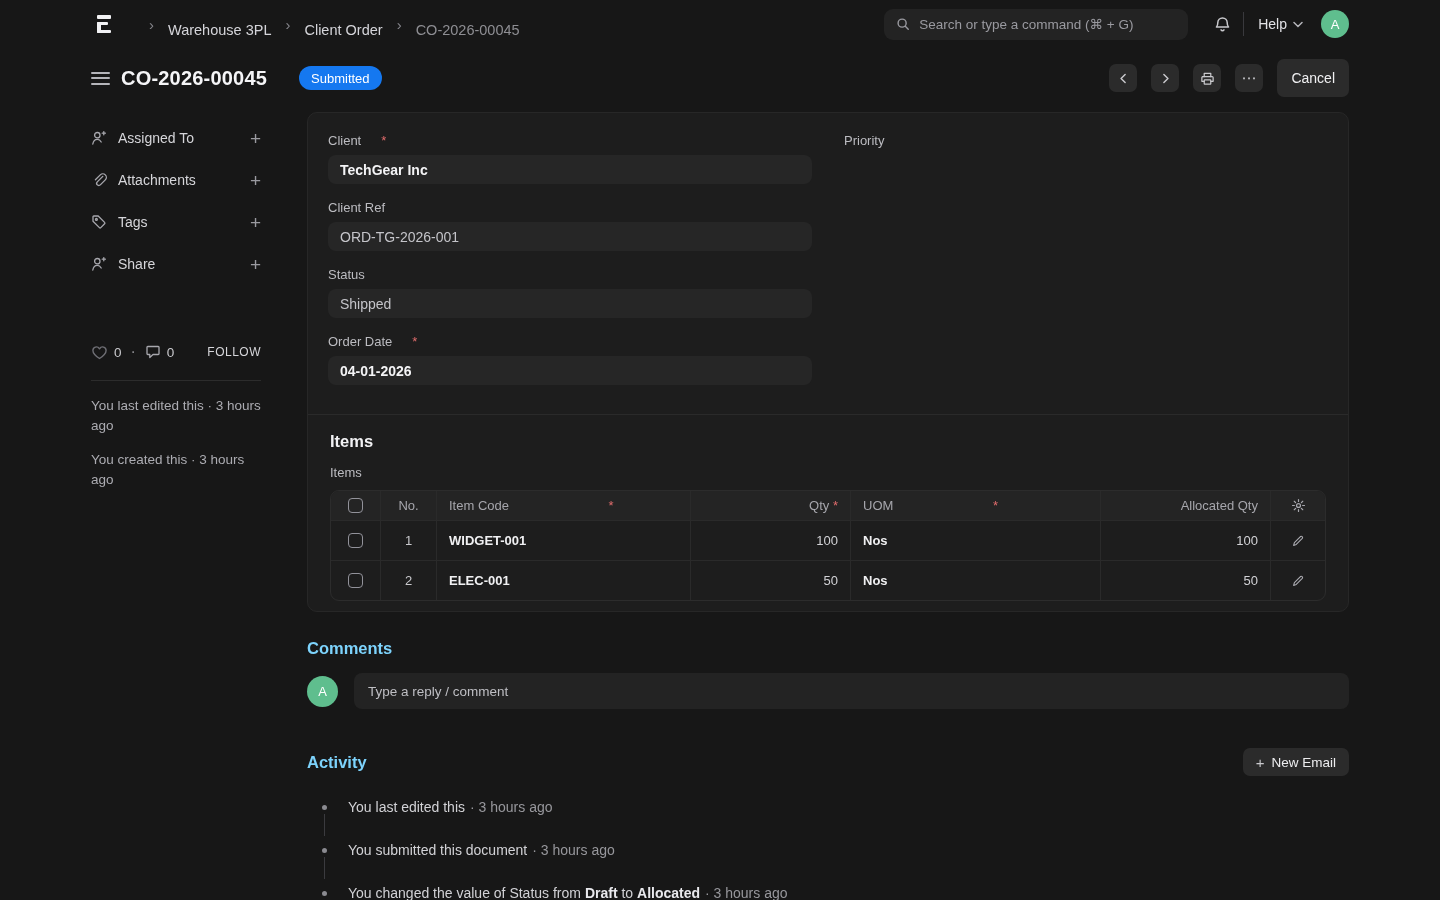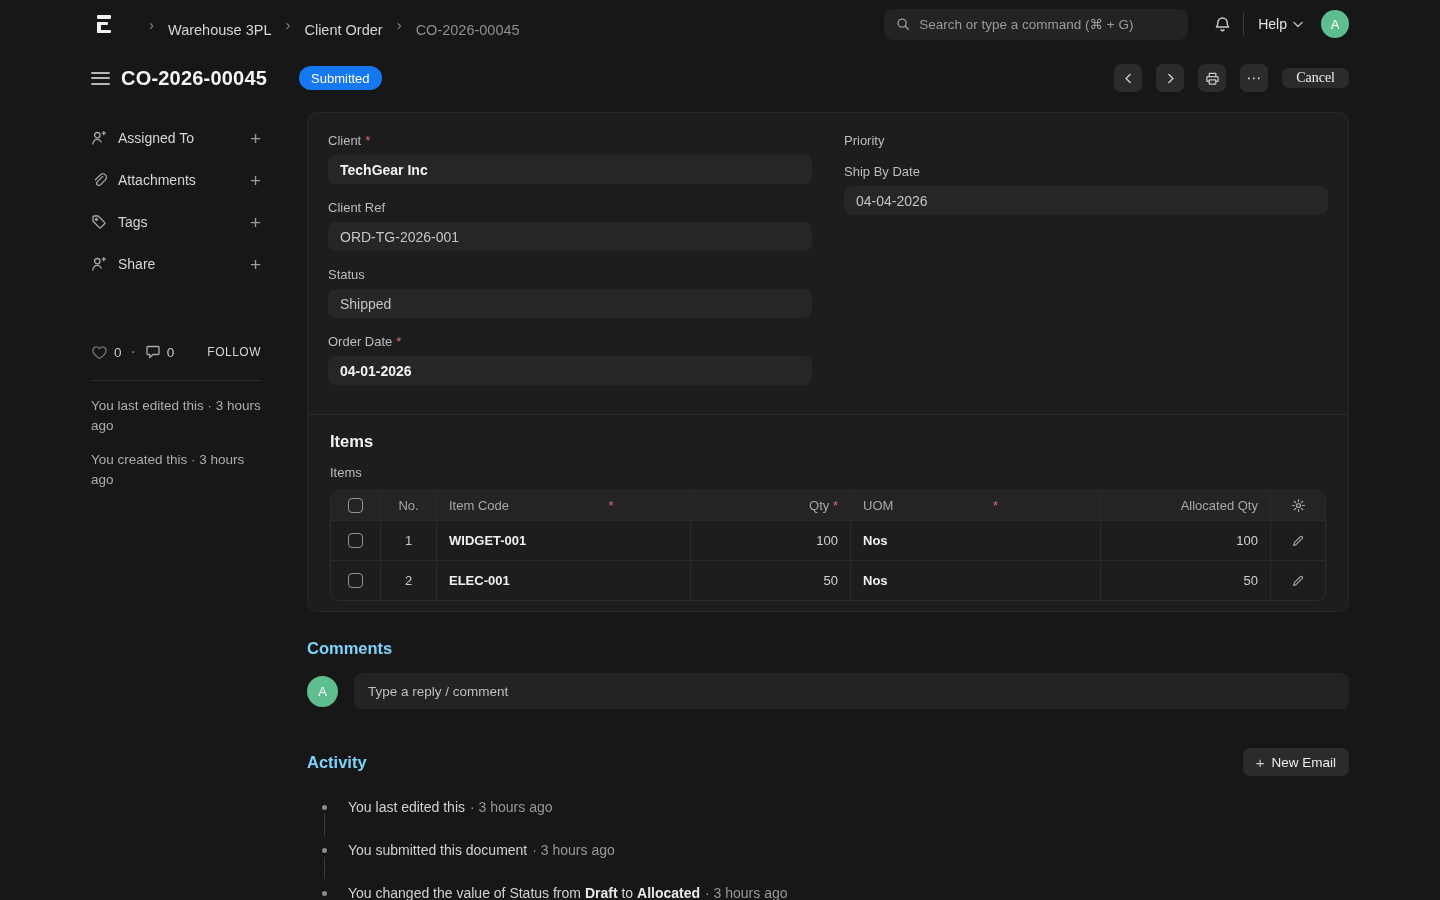--- a/index.html
+++ b/index.html
@@ -41,22 +41,22 @@
   
   .title-row { height:44px; margin-top:8px; display:flex; align-items:center; padding:0 91px; }
   .hamburger { width:19px; height:13px; display:flex; flex-direction:column; justify-content:space-between; cursor:pointer; margin-right:11px; }
   .hamburger i { height:2px; background:#B5B5BA; border-radius:1px; }
   .doc-title { font-size:20px; font-weight:700; color:#F5F5F7; letter-spacing:.2px; }
   .badge { margin-left:32px; background:#1578F0; color:#FFFFFF; font-size:13px; padding:4.5px 12px; border-radius:999px; }
   .title-actions { margin-left:auto; display:flex; align-items:center; gap:14px; }
   .icon-btn { width:28px; height:28px; background:#2B2B2B; border:none; border-radius:7px;
     display:flex; align-items:center; justify-content:center; color:#C9C9CD; cursor:pointer; }
   .icon-btn .dots { font-size:15px; color:#D2D2D6; letter-spacing:1px; }
-  .text-btn { height:20px; background:#2B2B2B; border:none; border-radius:7px; padding:0 14px;
-    color:#F0F0F2; font-size:14px; font-family:Liberation Serif, serif; cursor:pointer; }
+  .text-btn { height:38px; background:#2B2B2B; border:none; border-radius:7px; padding:0 14px;
+    color:#F0F0F2; font-size:14px; font-family:Liberation Sans, sans-serif; cursor:pointer; }
 
   
   .content { display:flex; padding:0 91px; margin-top:12px; align-items:flex-start; }
   .sidebar { width:170px; margin-right:46px; padding-top:5px; flex-shrink:0; }
   .main { flex:1; min-width:0; }
 
   
   .side-item { height:42px; display:flex; align-items:center; gap:11px; font-size:14px; color:#D6D6DA; cursor:pointer; }
   .side-item .sic { color:#A8A8AE; }
   .side-plus { margin-left:auto; color:#9A9AA0; font-size:19px; font-weight:300; line-height:1; cursor:pointer; }
@@ -67,21 +67,21 @@
   .bubble { color:#A8A8AE; cursor:pointer; }
   .follow { margin-left:auto; font-size:12px; letter-spacing:.5px; color:#D6D6DA; cursor:pointer; }
   .side-divider { height:1px; background:#2C2C2C; margin:16px 0 15px; }
   .side-note { font-size:13.5px; color:#ACACB2; line-height:20px; margin-bottom:14px; }
 
   
   .card { background:#1D1D1D; border:1px solid #272727; border-radius:10px; }
   .fields-section { padding:20px 20px 13px; display:flex; gap:32px; }
   .fcol { flex:1; min-width:0; }
   .field { margin-bottom:16px; }
-  .flabel { font-size:13px; color:#BCBCC1; margin-bottom:7px; display:flex; gap:4px; }
+  .flabel { font-size:13px; color:#BCBCC1; margin-bottom:7px; display:flex; gap:20px; }
   .req { color:#E06C6C; }
   .finput { height:29px; background:#262626; border-radius:8px; display:flex; align-items:center;
     padding:0 12px; font-size:14px; color:#C4C4C9; cursor:text; }
   .finput.bold { color:#F4F4F6; font-weight:700; }
 
   .items-section { border-top:1px solid #2A2A2A; padding:17px 22px 10px; }
   .sec-heading { font-size:16.5px; font-weight:700; color:#F2F2F4; }
   .grid-label { margin-top:14px; font-size:13px; color:#BCBCC1; }
 
   .grid { margin-top:10px; border:1px solid #2C2C2C; border-radius:9px; overflow:hidden; }
@@ -302,26 +302,20 @@
               </div>
             <div class="finput bold">04-01-2026</div>
           </div>
         </div>
         <div class="fcol">
           <div class="field">
             <div class="flabel">
                 <span>Priority</span>
               </div>
           </div>
-          <div class="field">
-            <div class="flabel">
-                <span>Ship By Date</span>
-              </div>
-            <div class="finput">04-04-2026</div>
-          </div>
         </div>
       </div>
 
       <div class="items-section">
         <div class="sec-heading">Items</div>
         <div class="grid-label">Items</div>
 
         <div class="grid">
           <div class="grow head">
             <div class="cell c-check">

